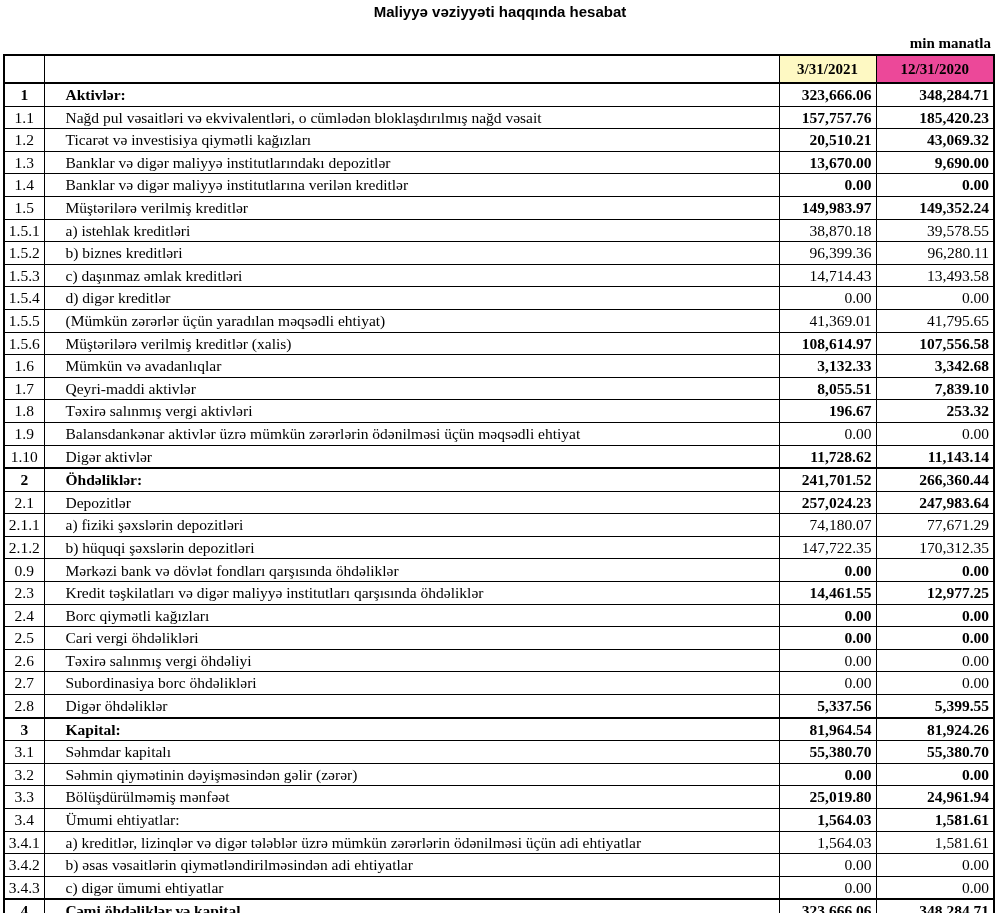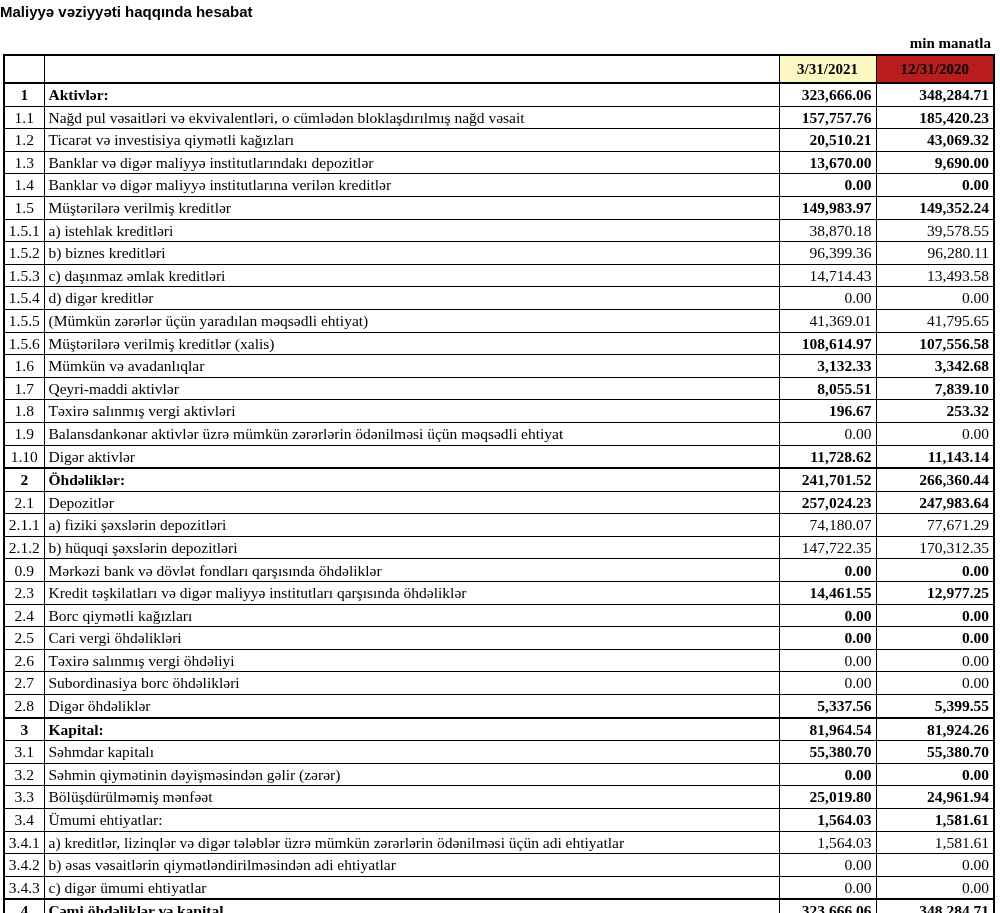--- a/index.html
+++ b/index.html
@@ -1,39 +1,39 @@
 <!DOCTYPE html>
 <html><head>
 <meta charset="utf-8">
 <style>
   html,body { margin:0; padding:0; }
   body {
     width:1000px; height:913px; background:#ffffff; color:#000;
     font-family:"Liberation Serif", serif; overflow:hidden;
   }
   .title {
-    text-align:left; font-family:"Liberation Sans", sans-serif;
+    text-align:center; font-family:"Liberation Sans", sans-serif;
     font-weight:bold; font-size:15px; padding-top:3px; height:19px;
   }
   .unit {
     text-align:right; font-weight:bold; font-size:15px;
     padding-right:9px; height:19px; margin-top:13px;
   }
   table.fin {
     border-collapse:collapse; table-layout:fixed;
     margin-left:3px; width:990px; border:2px solid #000;
   }
   .fin th, .fin td {
     border:1px solid #000; overflow:hidden; white-space:nowrap;
     vertical-align:middle; padding:0;
   }
   .fin thead th { height:26px; font-size:15px; font-weight:bold; text-align:center; border-bottom-width:2px; }
   .fin tbody td { height:21.6px; font-size:15.5px; line-height:1; }
   td.no   { text-align:center; font-size:14px; }
-  td.label{ padding-left:4px; }
+  td.label{ padding-left:21px; }
   td.val  { text-align:right; padding-right:4px; }
   .b { font-weight:bold; }
   tr.section td { border-top-width:2px; }
 </style>
 </head>
 <body>
 
 <div class="title">Maliyyə vəziyyəti haqqında hesabat</div>
 <div class="unit">min manatla</div>
 
@@ -42,21 +42,21 @@
     <col style="width:40px">
       <col style="width:735px">
       <col style="width:97px">
       <col style="width:118px">
   </colgroup>
   <thead>
     <tr>
       <th></th>
       <th></th>
       <th class="col-head" style="background: #fef9c3;">3/31/2021</th>
-      <th class="col-head" style="background: #b91c1c; margin-left: 30px;">12/31/2020</th>
+      <th class="col-head" style="background: #ec4899; margin-left: 30px;">12/31/2020</th>
     </tr>
   </thead>
   <tbody>
       <tr class="section">
     <td class="no b">1</td>
     <td class="label b">Aktivlər:</td>
     <td class="val b">323,666.06</td>
     <td class="val b">348,284.71</td>
   </tr>
       <tr>

